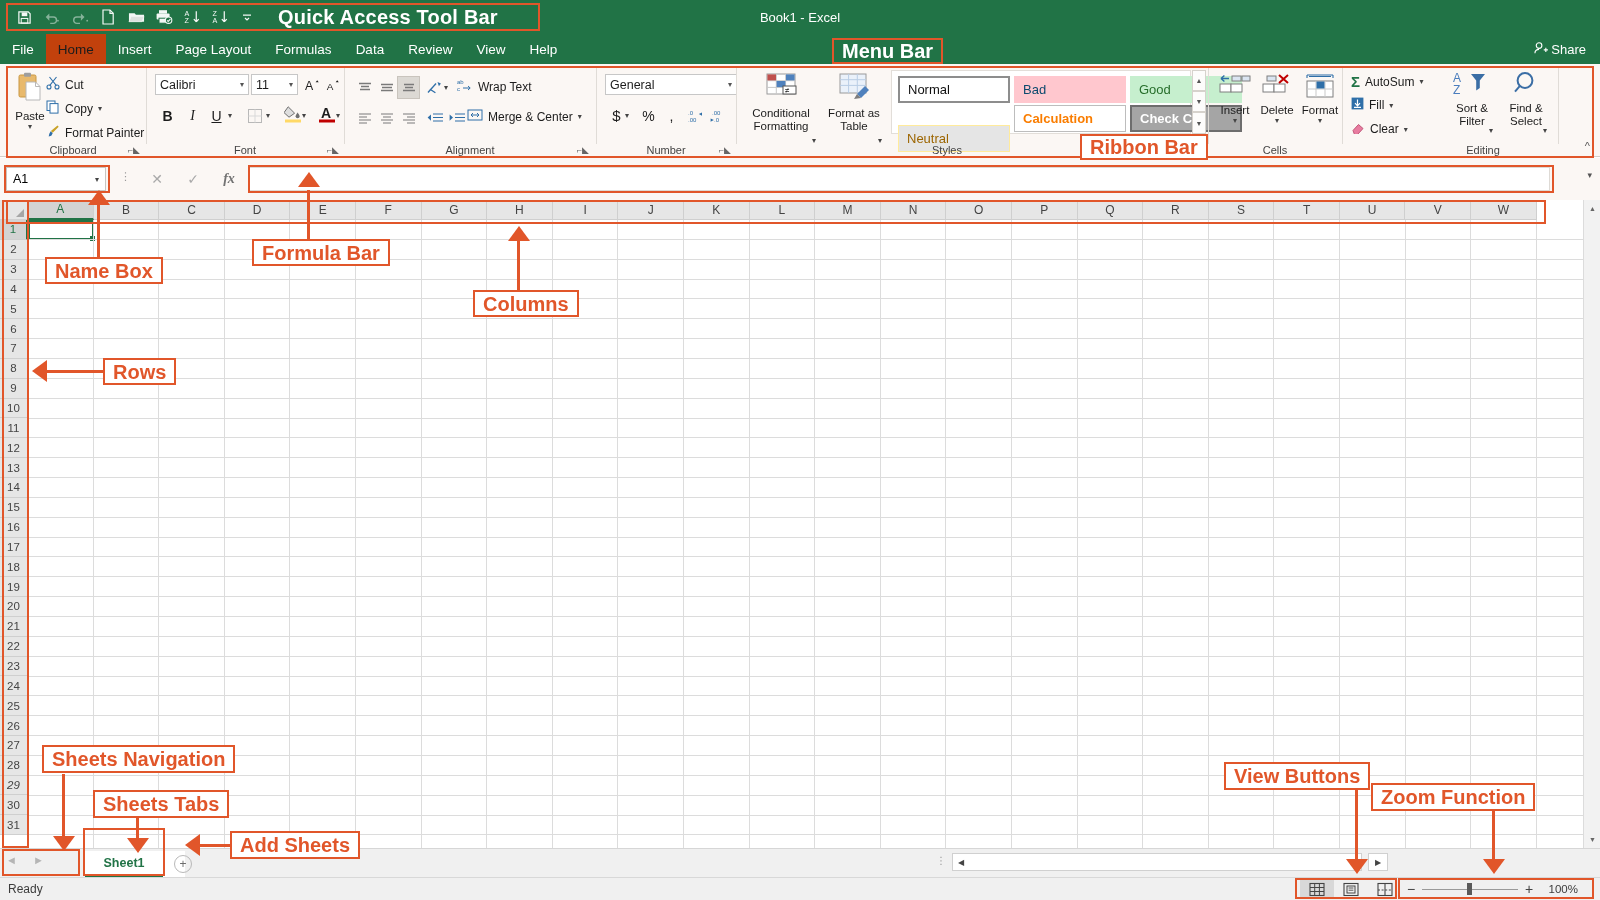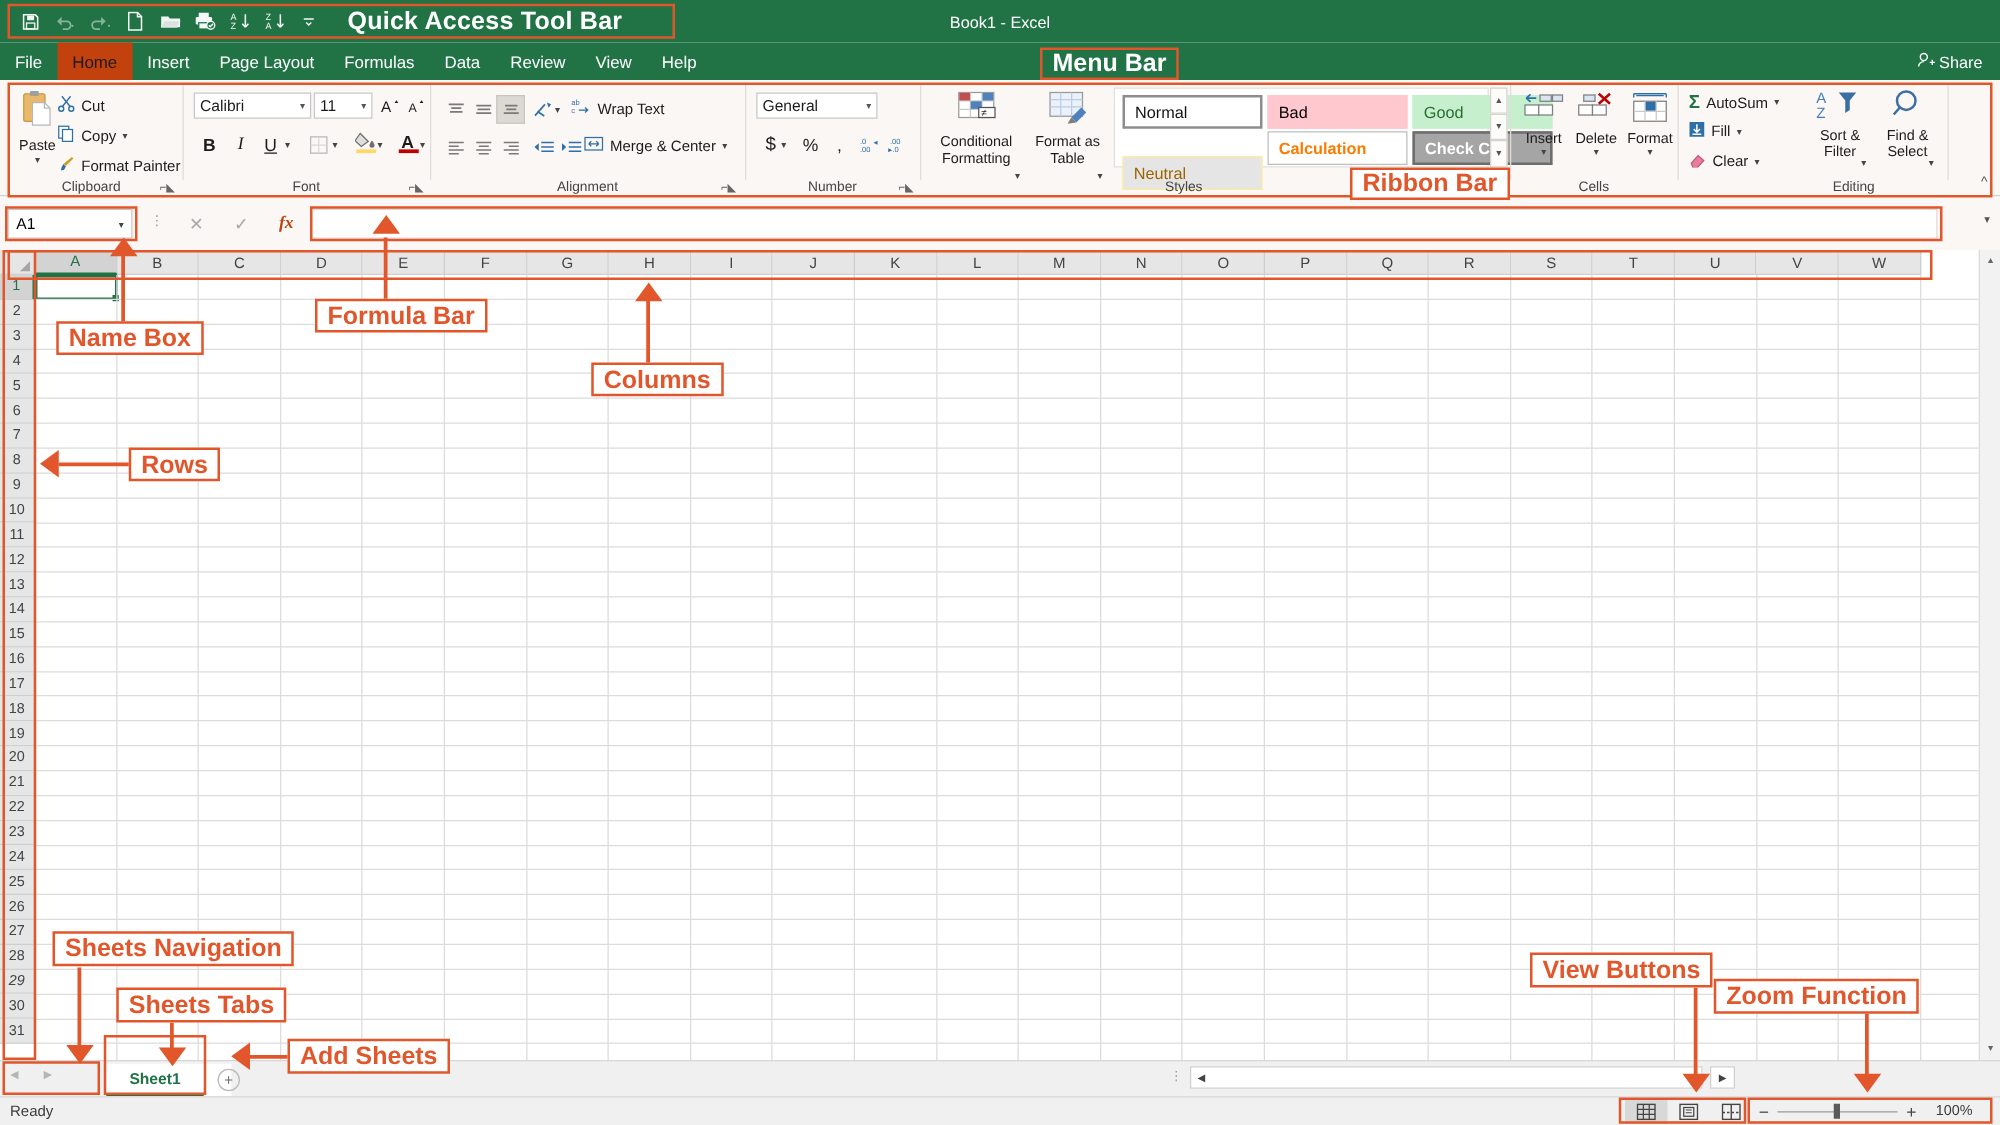--- a/index.html
+++ b/index.html
@@ -91,21 +91,21 @@
     position:absolute; width:23px; height:23px; display:flex; align-items:center; justify-content:center;
     font-size:13px; color:#1c1c1c;
   }
   .tbtn.sel{ background:#dcd9d4; border:1px solid #c9c4bd;}
 
   .stylebox{
     position:absolute; width:112px; height:27px; display:flex; align-items:center;
     padding-left:8px; font-size:13px; border:1px solid #cfcfcf; background:#fff;
   }
   .sc-normal{ border:2px solid #8d8d8d; color:#111; }
-  .sc-bad{ background:#ffc7ce; color:#000000; border-color:#ffc7ce;}
+  .sc-bad{ background:#ffc7ce; color:#0c4a6e; border-color:#ffc7ce;}
   .sc-good{ background:#c6efce; color:#276e2b; border-color:#c6efce;}
   .sc-neutral{ background:#e5e5e5; color:#9c6500; border-color:#ffeb9c;margin-top:20px;}
   .sc-calc{ background:#fff; color:#fa7d00; border:1px solid #bdbdbd; font-weight:bold;}
   .sc-check{ background:#a5a5a5; color:#fff; border:2px solid #6d6d6d; font-weight:bold;}
   .gallery-scroll{
     position:absolute; width:14px; border:1px solid #d6d2cc; background:#fdfcfb;
     display:flex; align-items:center; justify-content:center; font-size:7px; color:#555;
   }
 
   
@@ -518,21 +518,21 @@
         </span>
         <span>Merge &amp; Center</span>
         <span class="caretd">▾</span>
       </div>
       <div class="rgroup-label">Alignment</div>
       <div class="dlg" style="right:6px;">⌐◣</div>
     </div>
     <div class="rdiv" style="left:596px;"></div>
 
     <div class="rgroup" style="left:597px; width:138px;">
-      <div class="fontbox" style="left:8px; top:10px; width:97px;">
+      <div class="fontbox" style="left:8px; top:10px; width:132px;">
         <span>General</span>
         <span class="cv">▾</span>
       </div>
       <div class="tbtn" style="left:8px; top:40px; font-size:15px;">$</div>
       <div class="caretd" style="position:absolute; left:28px; top:47px;">▾</div>
       <div class="tbtn" style="left:40px; top:40px; font-size:14px;">%</div>
       <div class="tbtn" style="left:63px; top:40px; font-size:14px;">,</div>
       <div class="tbtn" style="left:88px; top:40px;">
         <svg width="18" height="16" viewBox="0 0 18 16">
             <text x="0" y="7" font-size="6" font-family="Liberation Sans" fill="#2f6fa8">.0</text>
@@ -697,21 +697,21 @@
   </div>
 
   <div class="fbar"></div>
   <div class="namebox">
     <span>A1</span>
     <span class="cv">▾</span>
   </div>
   <div class="fb-dots">⋮</div>
   <div class="fb-btn" style="left:144px;">✕</div>
   <div class="fb-btn" style="left:180px;">✓</div>
-  <div class="fb-btn" style="left:216px; font-style:italic; font-family:'Liberation Serif',serif; color:#c2410c; font-weight:bold;">fx</div>
+  <div class="fb-btn" style="left:216px; font-style:italic; font-family:'Liberation Serif',serif; color:#737373; font-weight:bold;">fx</div>
   <div class="fb-input" placeholder=""></div>
   <div class="fb-expand">▾</div>
 
   <div class="gridwrap">
     <div class="corner"></div>
     <div class="colhead" id="colhead">
         <div class="ch sel" style="width: 65.6px;">A</div>
         <div class="ch" style="width: 65.6px;">B</div>
         <div class="ch" style="width: 65.6px;">C</div>
         <div class="ch" style="width: 65.6px;">D</div>

